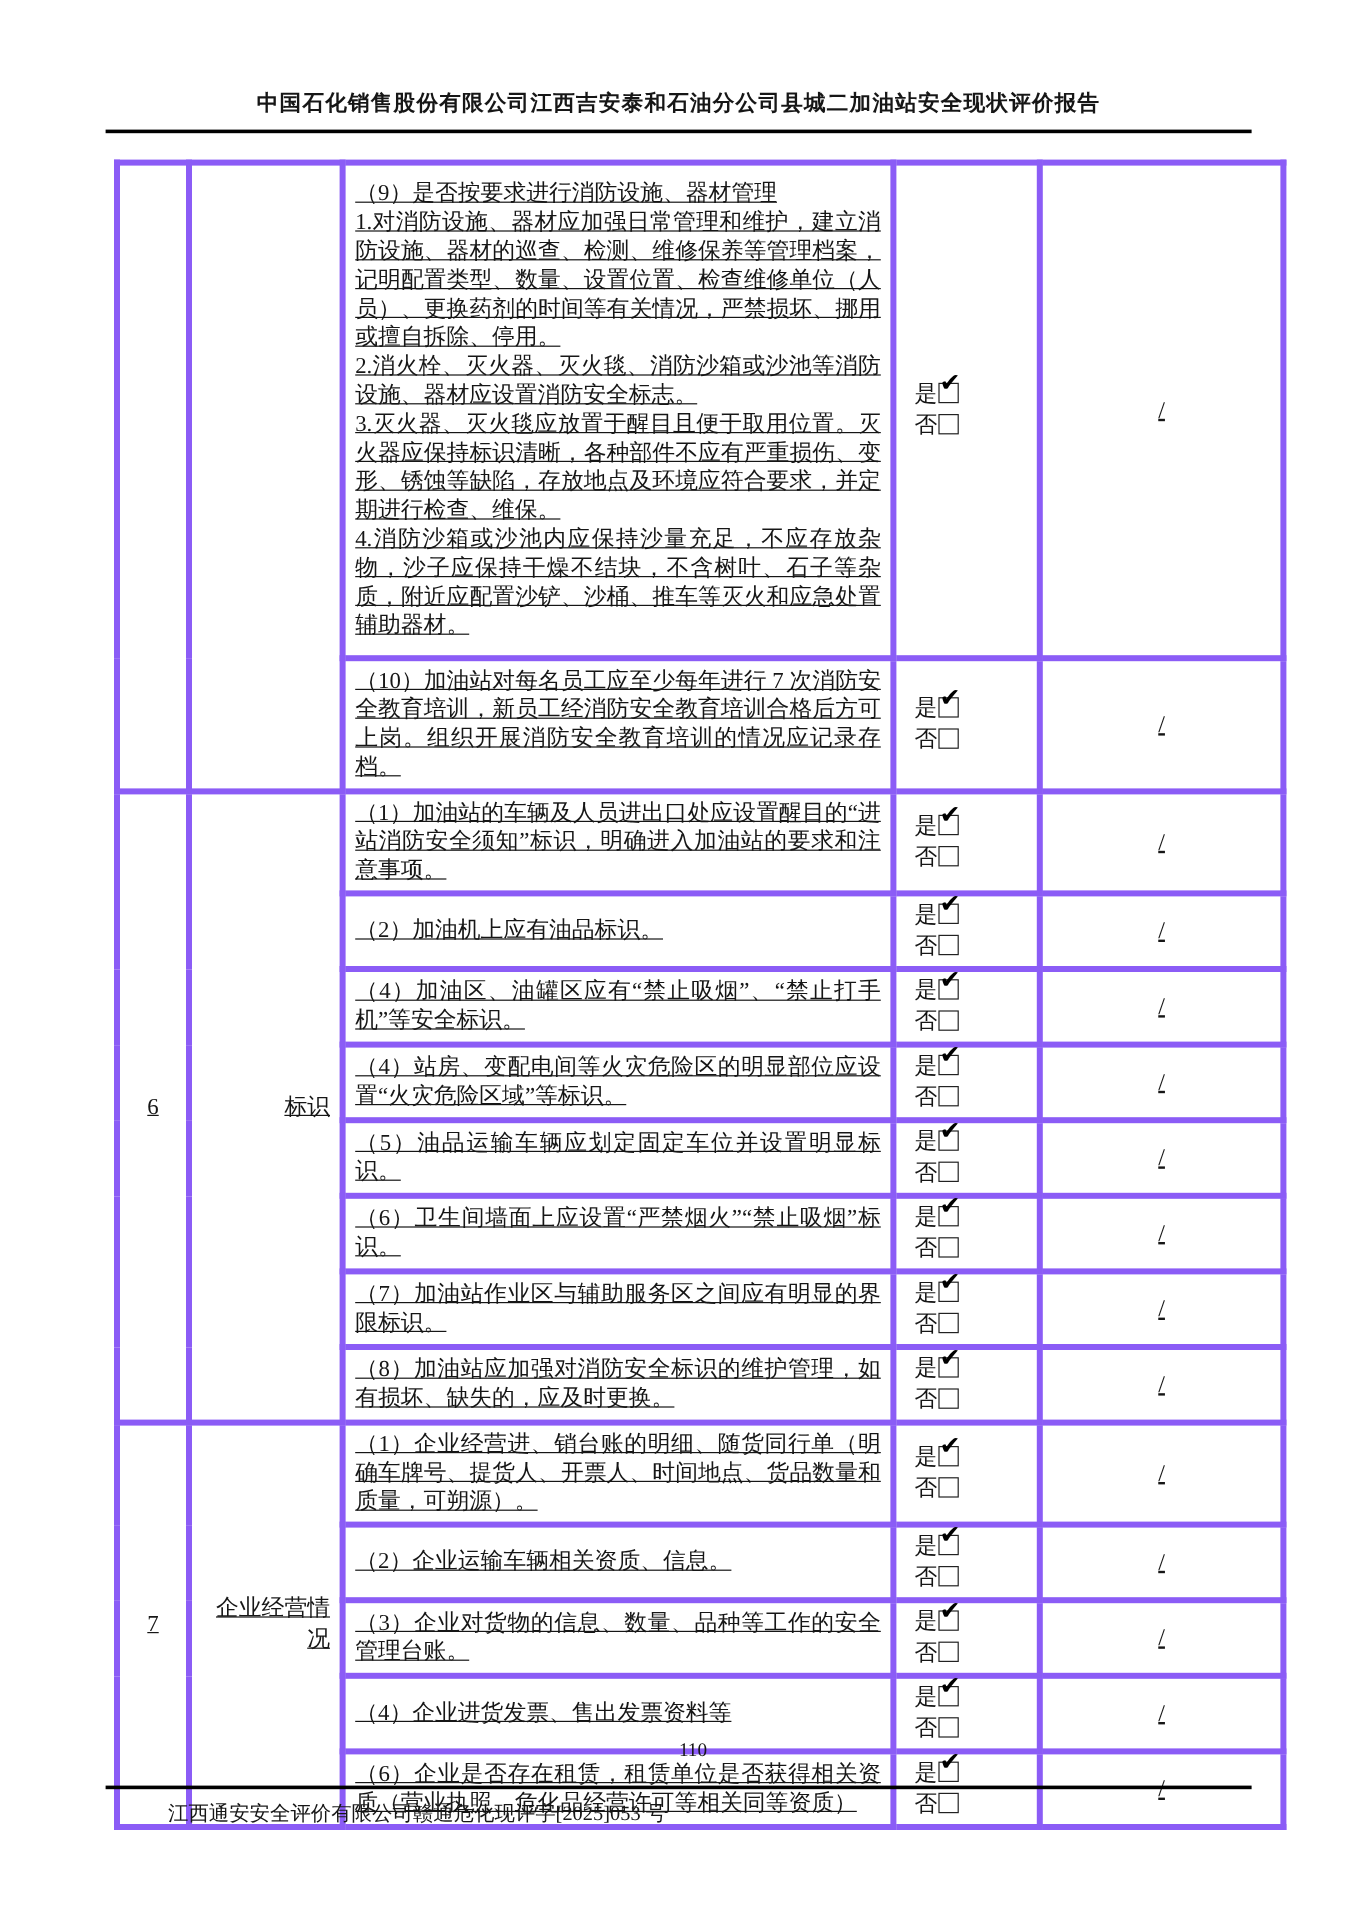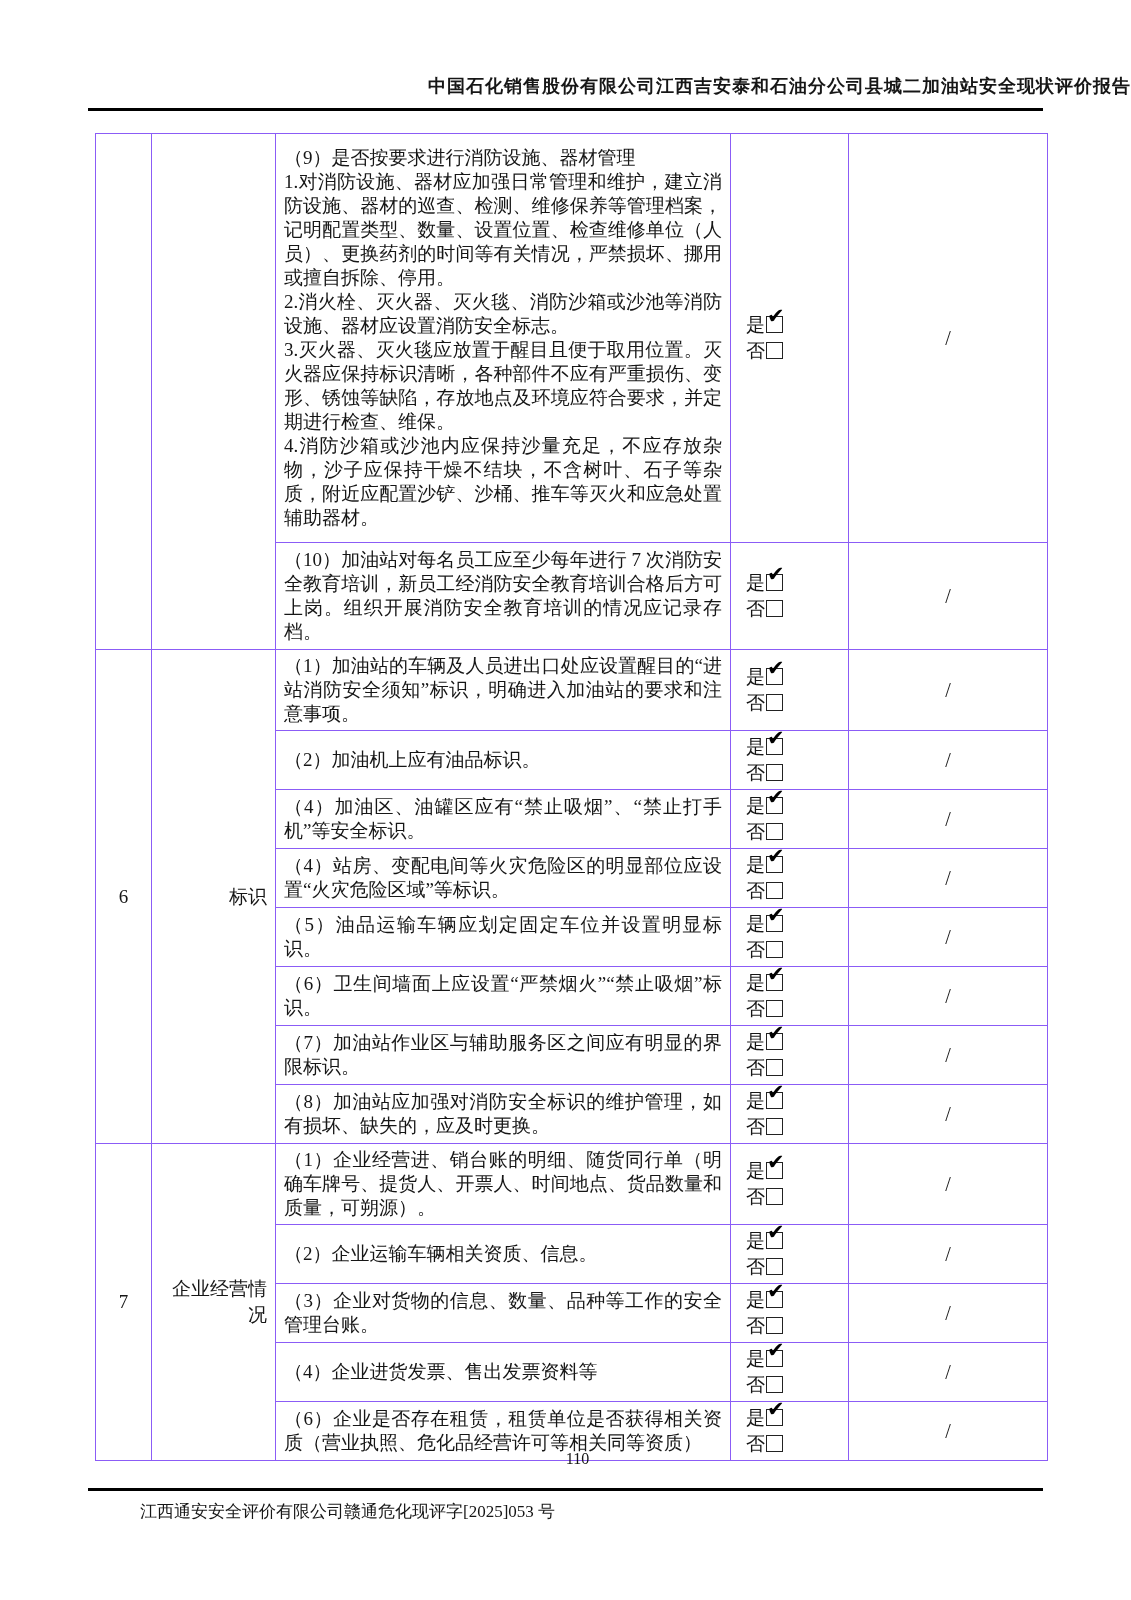--- a/index.html
+++ b/index.html
@@ -3,30 +3,30 @@
 <meta charset="utf-8">
 <style>
   html,body { margin:0; padding:0; }
   body {
     width:1131px; height:1600px; background:#ffffff; color:#161616;
     font-family:"Liberation Serif","DejaVu Serif",serif;
     position:relative; overflow:hidden;
   }
   .page-header-title {
     position:absolute; top:74px; left:0; width:100%;
-    text-align:right; font-size:18px; font-weight:bold; letter-spacing:1px;
+    text-align:center; font-size:18px; font-weight:bold; letter-spacing:1px;
   }
   .header-rule {
     position:absolute; top:108px; left:88px; width:955px; height:3px; background:#000;
   }
   table.checklist {
     position:absolute; top:133px; left:95px; width:896px;
     border-collapse:collapse; table-layout:fixed;
   }
-  table.checklist td { border:1px solid #8b5cf6; background:#fff; }
+  table.checklist td { border:5px solid #8b5cf6; background:#fff;text-decoration:underline; }
   .c-no    { width:53px;  text-align:center; vertical-align:middle; font-size:19px; }
   .c-cat   { width:107px; text-align:right; vertical-align:middle; font-size:19px; padding:0 8px; line-height:26px; }
   .c-text  {
     width:438px; font-size:19px; line-height:24px; padding:4px 8px;
     white-space:pre-line; text-align:justify; vertical-align:middle;
   }
   .c-check { width:102px; vertical-align:middle; padding:3px 0 3px 15px; font-size:19px; }
   .c-remark{ width:196px; text-align:center; vertical-align:middle; font-size:20px; }
   .cbrow   { height:26px; line-height:26px; white-space:nowrap; }
   .cblabel { display:inline-block; }

